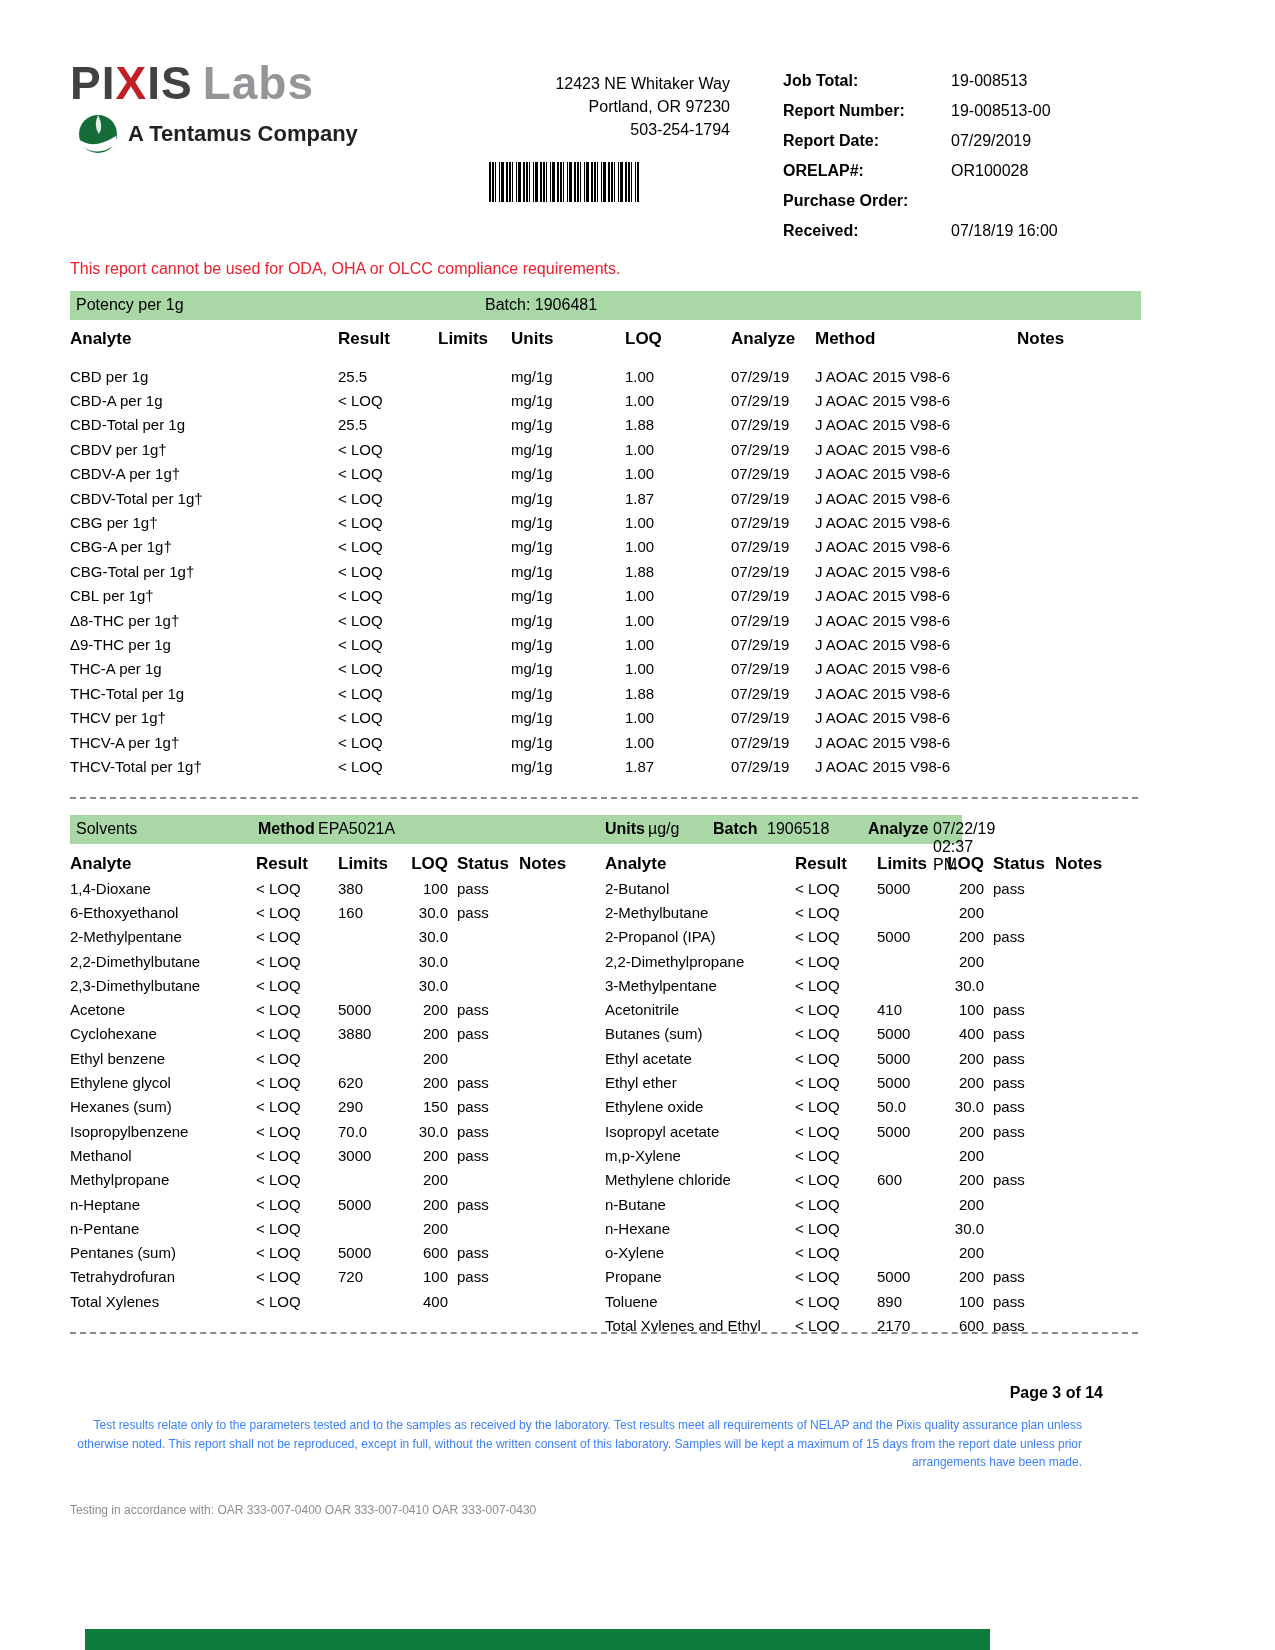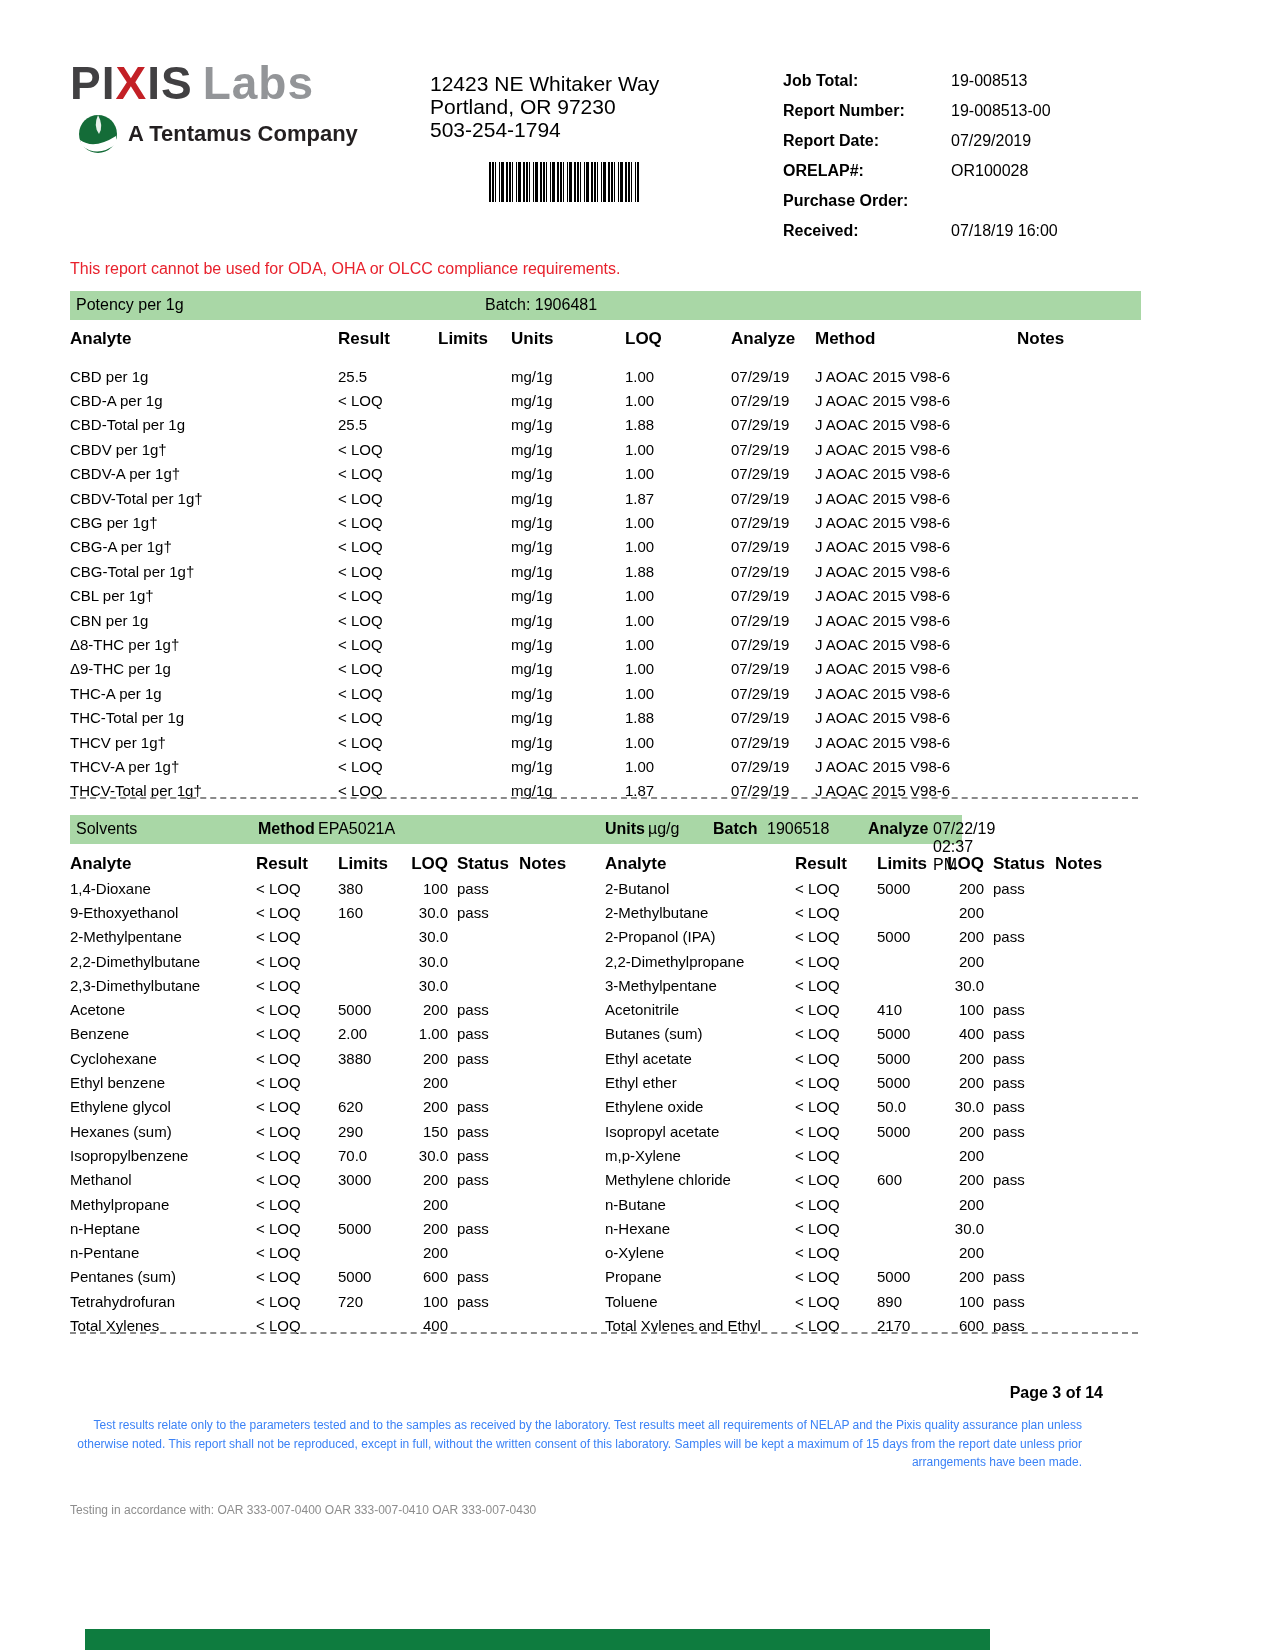--- a/index.html
+++ b/index.html
@@ -10,21 +10,21 @@
   
   .logo-block { position:absolute; left:70px; top:60px; }
   .logo-line { font-weight:bold; font-size:46px; letter-spacing:1px; line-height:1; }
   .logo-pixis { color:#414042; }
   .logo-x { color:#c32026; }
   .logo-labs { color:#939598; font-weight:bold; margin-left:10px; }
   .logo-tagline { display:flex; align-items:center; margin-top:8px; margin-left:8px; }
   .tentamus-icon { width:40px; height:40px; margin-right:10px; }
   .tagline-text { font-weight:bold; font-size:22px; color:#231f20; }
 
-  .address-block { position:absolute; left:430px; top:72px; width:300px; text-align:left; font-size:21px; line-height:23px; }
+  .address-block { position:absolute; left:430px; top:72px; width:300px; text-align:right; font-size:16px; line-height:23px; }
 
   .barcode { position:absolute; left:489px; top:162px; width:150px; height:40px;
     background:repeating-linear-gradient(90deg,#000 0,#000 2px,#fff 2px,#fff 3px,#000 3px,#000 5px,#fff 5px,#fff 6px,#000 6px,#000 7px,#fff 7px,#fff 10px,#000 10px,#000 11px,#fff 11px,#fff 12px,#000 12px,#000 15px,#fff 15px,#fff 17px); }
 
   .info-block { position:absolute; left:783px; top:66px; width:350px; }
   .info-row { display:flex; height:30px; align-items:center; }
   .info-label { width:168px; font-weight:bold; font-size:16px; }
   .info-value { font-size:16px; }
 
   
@@ -272,30 +272,20 @@
             <td>CBL per 1g†</td>
             <td>&lt; LOQ</td>
             <td></td>
             <td>mg/1g</td>
             <td>1.00</td>
             <td>07/29/19</td>
             <td>J AOAC 2015 V98-6</td>
             <td></td>
           </tr>
 
-          <tr>
-            <td>CBN per 1g</td>
-            <td>&lt; LOQ</td>
-            <td></td>
-            <td>mg/1g</td>
-            <td>1.00</td>
-            <td>07/29/19</td>
-            <td>J AOAC 2015 V98-6</td>
-            <td></td>
-          </tr>
 
           <tr>
             <td>Δ8-THC per 1g†</td>
             <td>&lt; LOQ</td>
             <td></td>
             <td>mg/1g</td>
             <td>1.00</td>
             <td>07/29/19</td>
             <td>J AOAC 2015 V98-6</td>
             <td></td>
@@ -411,21 +401,21 @@
               <tr>
                 <td>1,4-Dioxane</td>
                 <td>&lt; LOQ</td>
                 <td>380</td>
                 <td class="col-right">100</td>
                 <td class="pad-l">pass</td>
                 <td class="pad-l"></td>
               </tr>
 
               <tr>
-                <td>9-Ethoxyethanol</td>
+                <td>6-Ethoxyethanol</td>
                 <td>&lt; LOQ</td>
                 <td>160</td>
                 <td class="col-right">30.0</td>
                 <td class="pad-l">pass</td>
                 <td class="pad-l"></td>
               </tr>
 
               <tr>
                 <td>2-Methylpentane</td>
                 <td>&lt; LOQ</td>
@@ -455,28 +445,20 @@
 
               <tr>
                 <td>Acetone</td>
                 <td>&lt; LOQ</td>
                 <td>5000</td>
                 <td class="col-right">200</td>
                 <td class="pad-l">pass</td>
                 <td class="pad-l"></td>
               </tr>
 
-              <tr>
-                <td>Benzene</td>
-                <td>&lt; LOQ</td>
-                <td>2.00</td>
-                <td class="col-right">1.00</td>
-                <td class="pad-l">pass</td>
-                <td class="pad-l"></td>
-              </tr>
 
               <tr>
                 <td>Cyclohexane</td>
                 <td>&lt; LOQ</td>
                 <td>3880</td>
                 <td class="col-right">200</td>
                 <td class="pad-l">pass</td>
                 <td class="pad-l"></td>
               </tr>
 

